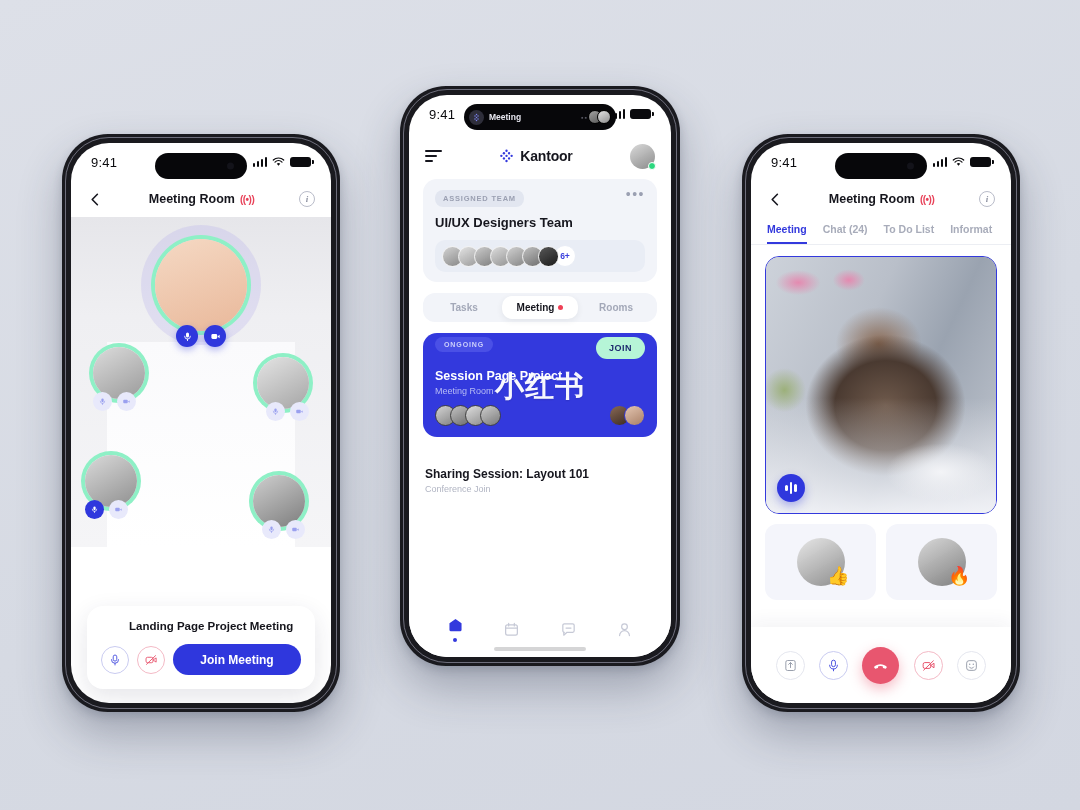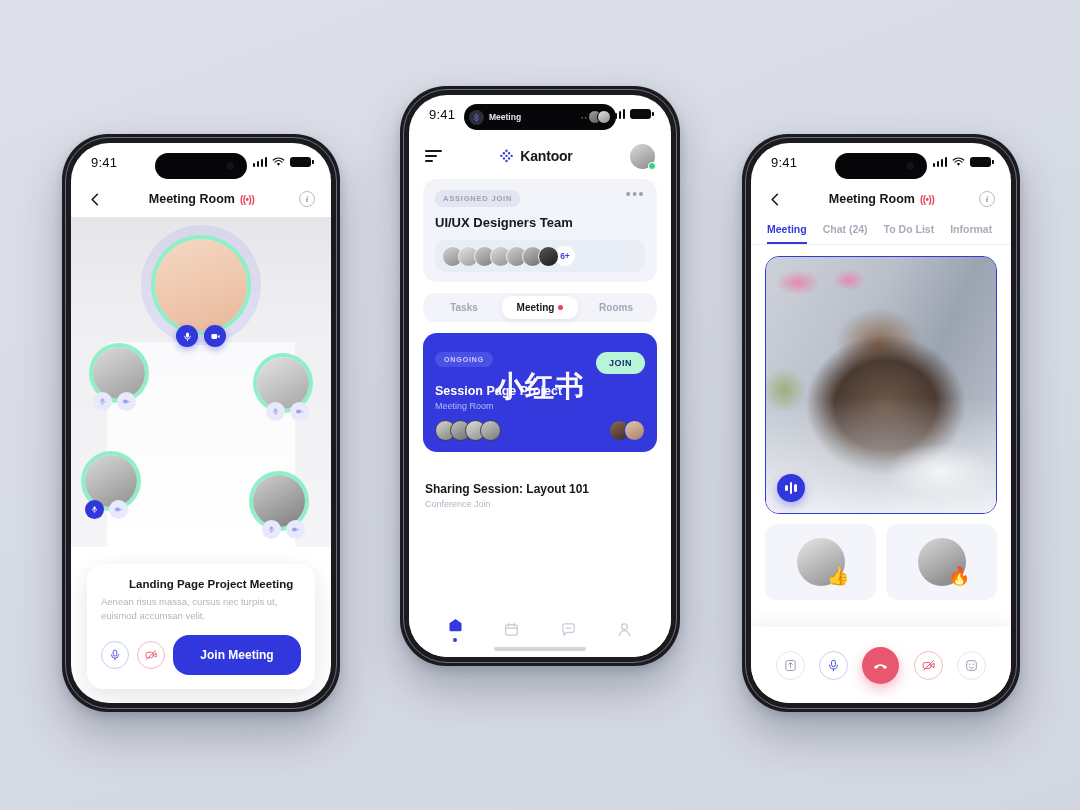--- a/index.html
+++ b/index.html
@@ -100,21 +100,21 @@
 
   .l-card{ position:absolute; left:16px; right:16px; bottom:14px; background:#fff;
     border-radius:16px; padding:14px 14px 14px; box-shadow:0 8px 24px rgba(40,45,70,.12); z-index:3;}
   .l-card h3{ font-size:11.5px; font-weight:700; color:#15151c;margin-left:28px; }
   .l-card p{ font-size:9.5px; color:#b1b4c1; line-height:1.5; margin-top:5px;}
   .l-actions{ display:flex; align-items:center; gap:8px; margin-top:12px;}
   .ghost{ width:28px;height:28px;border-radius:50%;border:1.3px solid #c9cbf0;
     display:flex;align-items:center;justify-content:center;}
   .ghost.red{ border-color:#f3b9c5; }
   .ghost svg{width:14px;height:14px;}
-  .join-btn{ flex:1; height:40px; border-radius:16px; background:#2f37dd; color:#fff;
+  .join-btn{ flex:1; height:31px; border-radius:16px; background:#2f37dd; color:#fff;
     font-size:12px; font-weight:700; border:none; display:flex; align-items:center;
     justify-content:center; font-family:inherit; cursor:pointer;}
 
   
   .m-top{ height:46px; display:flex; align-items:center; justify-content:space-between;
     padding:0 16px; }
   .burger{ display:flex; flex-direction:column; gap:3px; width:17px;}
   .burger i{ height:2px; background:#16161e; border-radius:1px;}
   .burger i:nth-child(1){width:100%} .burger i:nth-child(2){width:70%}
   .burger i:nth-child(3){width:46%}
@@ -140,21 +140,21 @@
     margin-left:-5px; border:1.5px solid #e9edf5;}
 
   .seg{ display:flex; background:#f2f4f9; border-radius:12px; padding:3px; margin-top:11px;}
   .seg-item{ flex:1; text-align:center; font-size:10px; font-weight:600; color:#a3a8b8;
     padding:6px 0; border-radius:10px; display:flex;align-items:center;justify-content:center;gap:4px;}
   .seg-item.active{ background:#fff; color:#16161e; font-weight:700;
     box-shadow:0 2px 6px rgba(40,45,70,.08);}
   .red-dot{ width:5px;height:5px;border-radius:50%;background:#ef4056; display:inline-block;}
 
   .ongoing{ position:relative; margin-top:11px; background:#3339dd; border-radius:14px;
-    padding:19px 12px 11px; overflow:hidden;}
+    padding:4px 12px 11px; overflow:hidden;}
   .og-top{ display:flex; align-items:flex-start; justify-content:space-between;}
   .og-chip{ background:#4a50e6; color:#cdd0fb; font-size:7px; font-weight:700;
     letter-spacing:.9px; padding:4px 9px; border-radius:9px;}
   .og-join{ background:#b6f5d7; color:#1e2a6e; font-size:9px; font-weight:800;
     letter-spacing:.5px; padding:6px 13px; border-radius:12px; border:none; font-family:inherit;}
   .og-title{ color:#fff; font-size:12.5px; font-weight:700; margin-top:10px;}
   .og-sub{ color:#b6bbf4; font-size:9px; margin-top:3px;}
   .og-bot{ display:flex; align-items:center; justify-content:space-between; margin-top:9px;}
   .og-bot .avatar{ width:21px;height:21px;border:1.5px solid #3339dd; margin-left:-6px;}
   .og-bot .g:first-child .avatar:first-child{margin-left:0;}
@@ -348,21 +348,20 @@
                   <rect x="2.2" y="5" width="8" height="6.2" rx="1.8" fill="#9aa0ef"></rect>
                   <path d="M10.9 7.9 13.6 6v4.2l-2.7-1.8Z" fill="#9aa0ef"></path>
                 </svg>
               </div>
           </div>
         </div>
       </div>
 
       <div class="l-card">
         <h3>Landing Page Project Meeting</h3>
-        <p>Aenean risus massa, cursus nec turpis ut, euismod accumsan velit.</p>
         <div class="l-actions">
           <div class="ghost">
             <svg viewBox="0 0 18 18">
                 <rect x="6.7" y="2.6" width="4.6" height="7.8" rx="2.3" fill="none" stroke="#4a52e0" stroke-width="1.2"></rect>
                 <path d="M4.4 8.6a4.6 4.6 0 0 0 9.2 0M9 13.2v2.2" stroke="#4a52e0" stroke-width="1.2" fill="none" stroke-linecap="round"></path>
               </svg>
           </div>
           <div class="ghost red">
             <svg viewBox="0 0 18 18">
                 <rect x="2.6" y="5.5" width="9" height="7" rx="2" fill="none" stroke="#e8566f" stroke-width="1.2"></rect>
@@ -437,21 +436,21 @@
         </div>
         <div class="m-av">
           <span class="avatar" style="background-image:linear-gradient(150deg,#d6d6d6,#8a8a8a)"></span>
           <span class="dot-on"></span>
         </div>
       </div>
 
       <div class="m-body">
         <div class="team-card">
           <div class="row" style="justify-content:space-between;align-items:flex-start">
-            <span class="chip">ASSIGNED JOIN</span>
+            <span class="chip">ASSIGNED TEAM</span>
             <span class="dots3">•••</span>
           </div>
           <div class="team-name">UI/UX Designers Team</div>
           <div class="av-row">
             <span class="avatar" style="background-image:linear-gradient(150deg,#cfcfcf,#878787)"></span>
             <span class="avatar" style="background-image:linear-gradient(150deg,#dedede,#9a9a9a)"></span>
             <span class="avatar" style="background-image:linear-gradient(150deg,#c8c8c8,#7f7f7f)"></span>
             <span class="avatar" style="background-image:linear-gradient(150deg,#d8d8d8,#929292)"></span>
             <span class="avatar" style="background-image:linear-gradient(150deg,#cccccc,#868686)"></span>
             <span class="avatar" style="background-image:linear-gradient(150deg,#bdbdbd,#6f6f6f)"></span>

